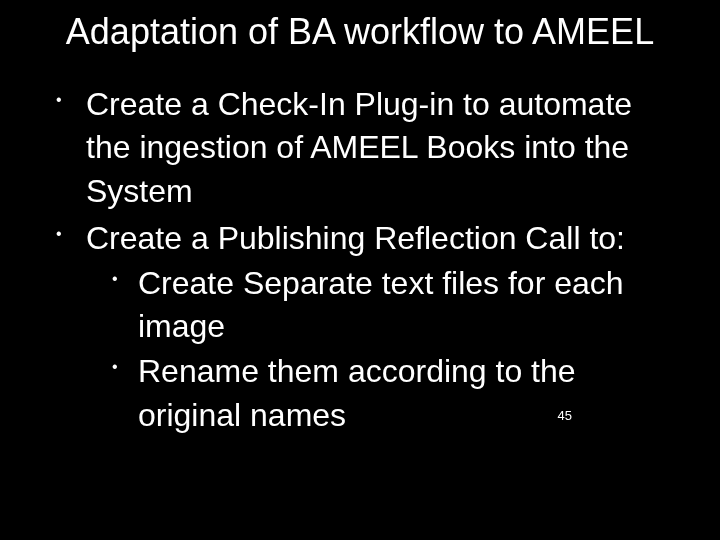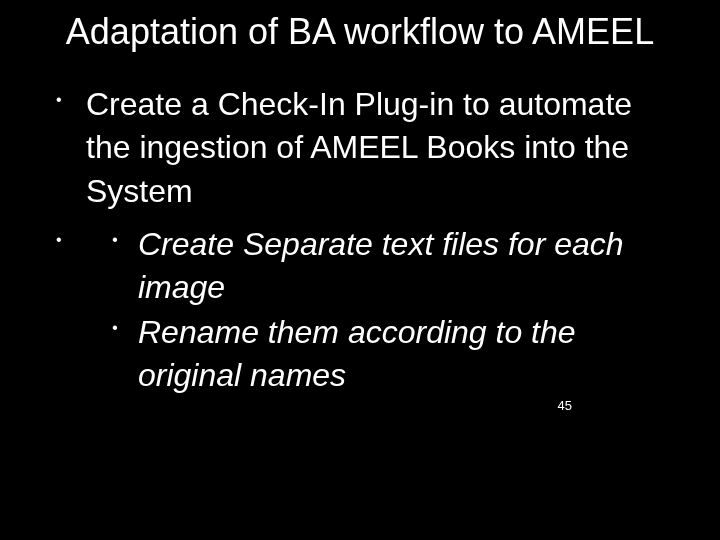--- a/index.html
+++ b/index.html
@@ -42,52 +42,52 @@
   ul.top > li::before {
     content: "•";
     position: absolute;
     left: 6px;
     top: 6px;
     font-size: 16px;
   }
   ul.sub {
     list-style: none;
     padding: 0;
-    margin: 10px 0 0 20px;
-    font-style: italic;
+    margin: 2px 0 0 20px;
   }
   ul.sub > li {
     position: relative;
     padding-left: 32px;
     margin-bottom: 2px;
   }
   ul.sub > li::before {
     content: "•";
     position: absolute;
     left: 6px;
     top: 6px;
     font-size: 16px;
   }
   .page-num {
     position: absolute;
-    bottom: 52px;
+    bottom: 42px;
     right: 148px;
     font-size: 13px;
     color: #fff;
   }
 </style>
 </head>
 <body>
 
 <div class="slide">
   <h1 class="title">Adaptation of BA workflow to AMEEL</h1>
 
   <ul class="top">
     <li>Create a Check-In Plug-in to  automate the ingestion of AMEEL Books into the System</li>
     <li>
+      <span>Create a Publishing Reflection Call to:</span>
       <ul class="sub">
         <li>Create Separate text files for each image</li>
         <li>Rename them according to the original names</li>
       </ul>
     </li>
   </ul>
 
   <div class="page-num">45</div>
 </div>
 

